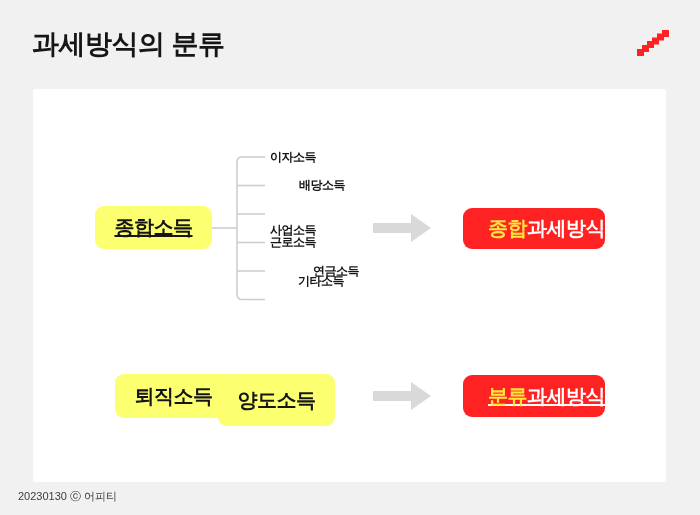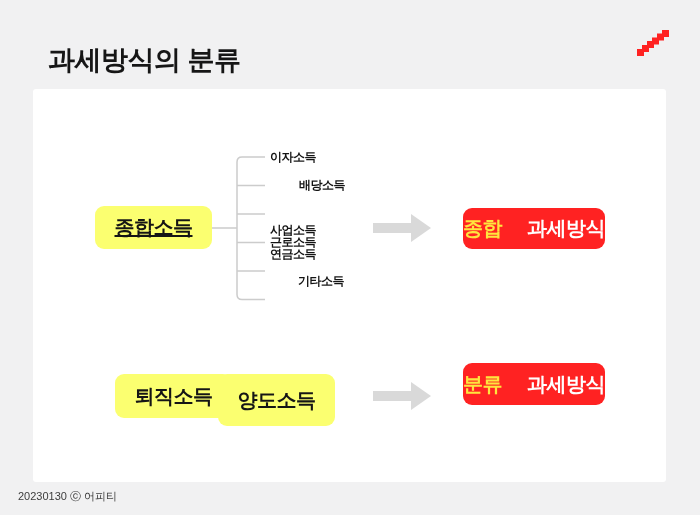--- a/index.html
+++ b/index.html
@@ -8,21 +8,21 @@
     --credit-text:#3c3c3c;
   }
   html,body{margin:0;padding:0;}
   body{
     width:700px;height:515px;overflow:hidden;position:relative;
     background:var(--background);
     font-family:"Liberation Sans","DejaVu Sans",sans-serif;
     color:var(--text);
   }
   .title{
-    position:absolute;left:32px;top:26px;margin:16px;
+    position:absolute;left:32px;top:26px;margin:0;
     font-size:27px;font-weight:900;letter-spacing:-0.5px;color:#161616;
   }
   .trend-icon{position:absolute;left:637px;top:30px;}
   .card{
     position:absolute;left:33px;top:89px;width:633px;height:393px;
     background:var(--card);border-radius:3px;
   }
   .tree{position:absolute;left:0;top:0;pointer-events:none;}
   .ybox{
     position:absolute;background:var(--yellow);border-radius:9px;
@@ -30,30 +30,30 @@
     font-size:20px;font-weight:800;color:#151515;letter-spacing:-0.5px;
   }
   .ybox.src1{left:62px;top:117px;width:117px;height:43px;text-decoration:underline;}
   .ybox.src2a{left:62px;top:285px;width:117px;height:44px;margin-left:20px;}
   .ybox.src2b{left:185px;top:285px;width:117px;height:52px;}
   .item{
     position:absolute;left:237px;height:22px;line-height:22px;
     font-size:12px;font-weight:600;color:var(--text);letter-spacing:-0.5px;
   }
   .item.i0{top:57px;} .item.i1{top:85px;margin-left:29px;} .item.i2{top:130px;}
-  .item.i3{top:142px;} .item.i4{top:154px;} .item.i5{top:181px;margin-left:28px;}
+  .item.i3{top:142px;} .item.i4{top:171px;margin-left:43px;} .item.i5{top:181px;margin-left:28px;}
   .arrow{position:absolute;left:340px;}
   .arrow.a1{top:125px;} .arrow.a2{top:293px;}
   .rbox{
     position:absolute;left:430px;width:142px;background:var(--red);border-radius:9px;
-    display:flex;align-items:center;justify-content:space-between;
+    display:flex;align-items:center;justify-content:flex-end;
     font-size:20px;font-weight:800;letter-spacing:-0.5px;color:#ffffff;
   }
   .rbox.res1{top:119px;height:41px;}
-  .rbox.res2{top:274px;height:42px;}
+  .rbox.res2{top:286px;height:42px;text-decoration:underline;}
   .rbox .hl{color:var(--highlight-text);}
   .credit{
     position:absolute;left:18px;top:489px;
     font-size:11px;color:var(--credit-text);letter-spacing:0;
   }
 </style>
 </head>
 <body>
 
 <div>

